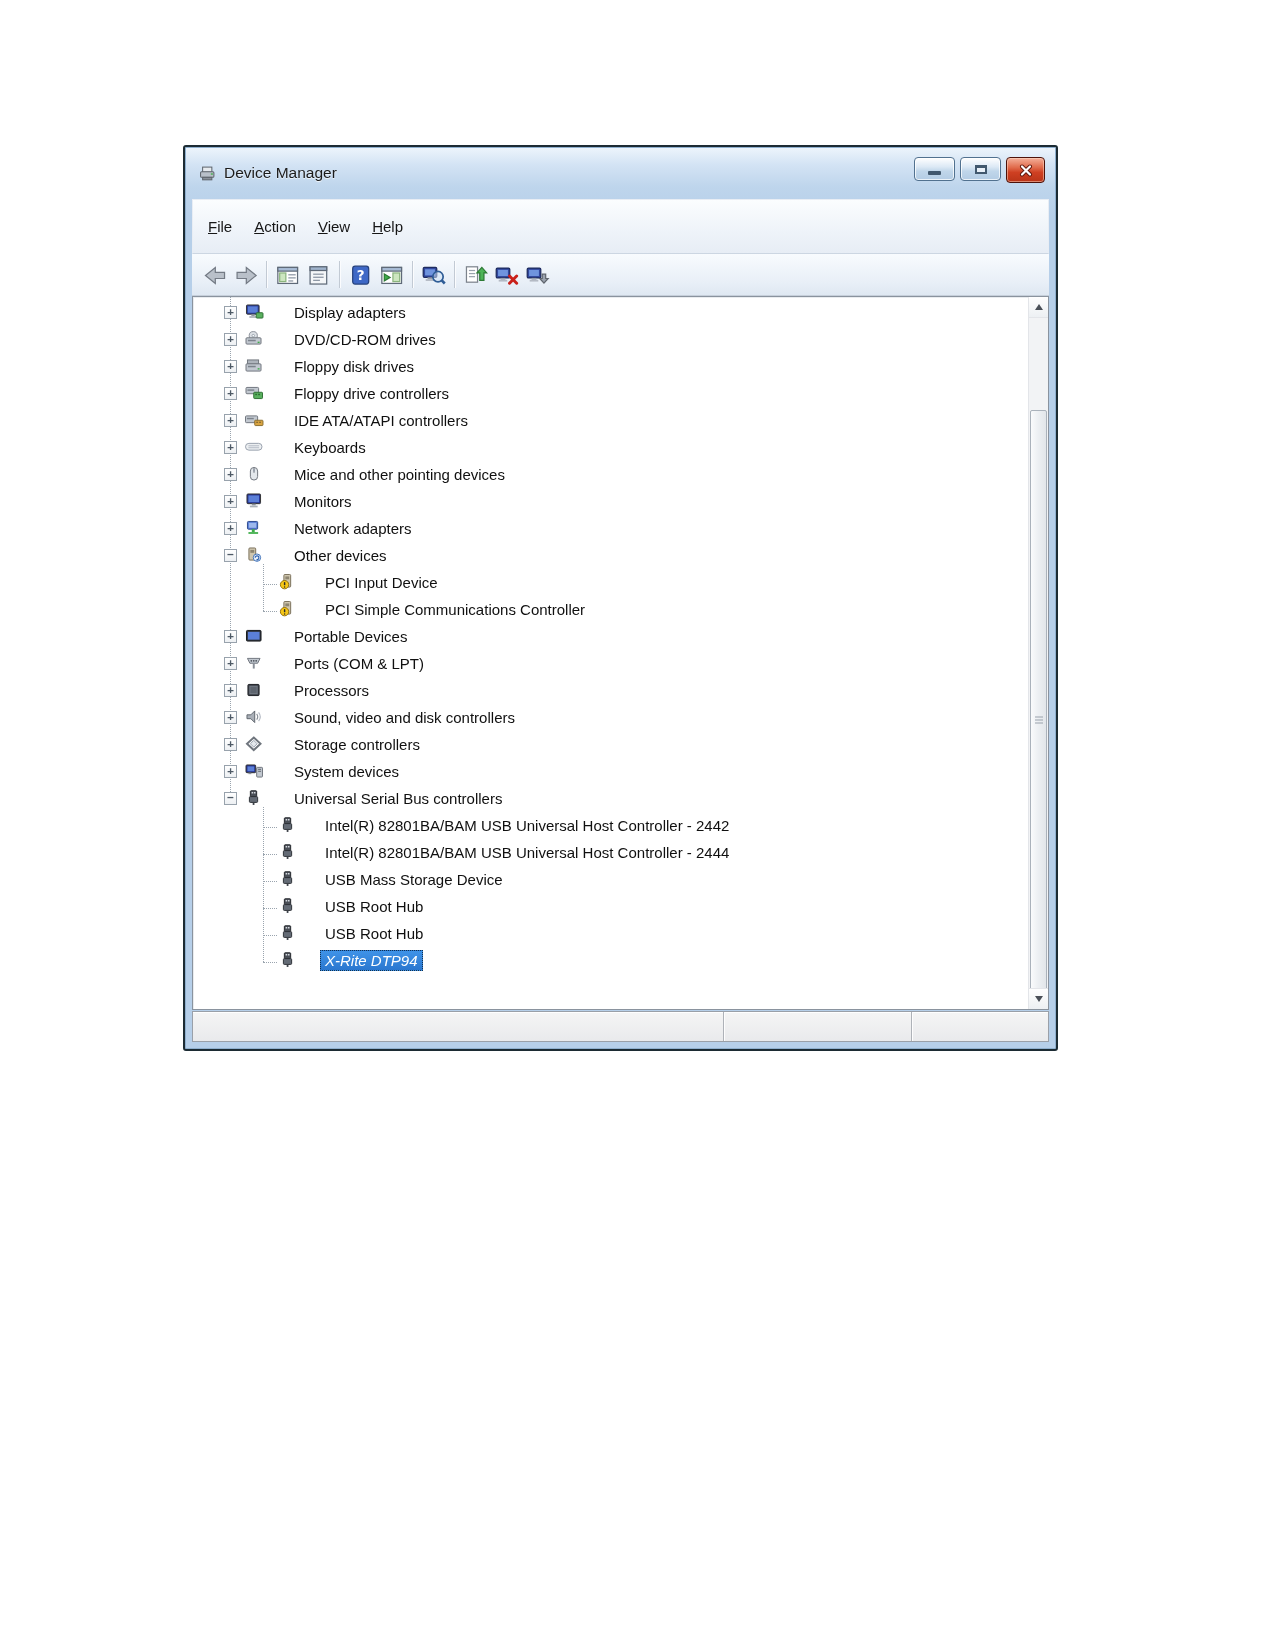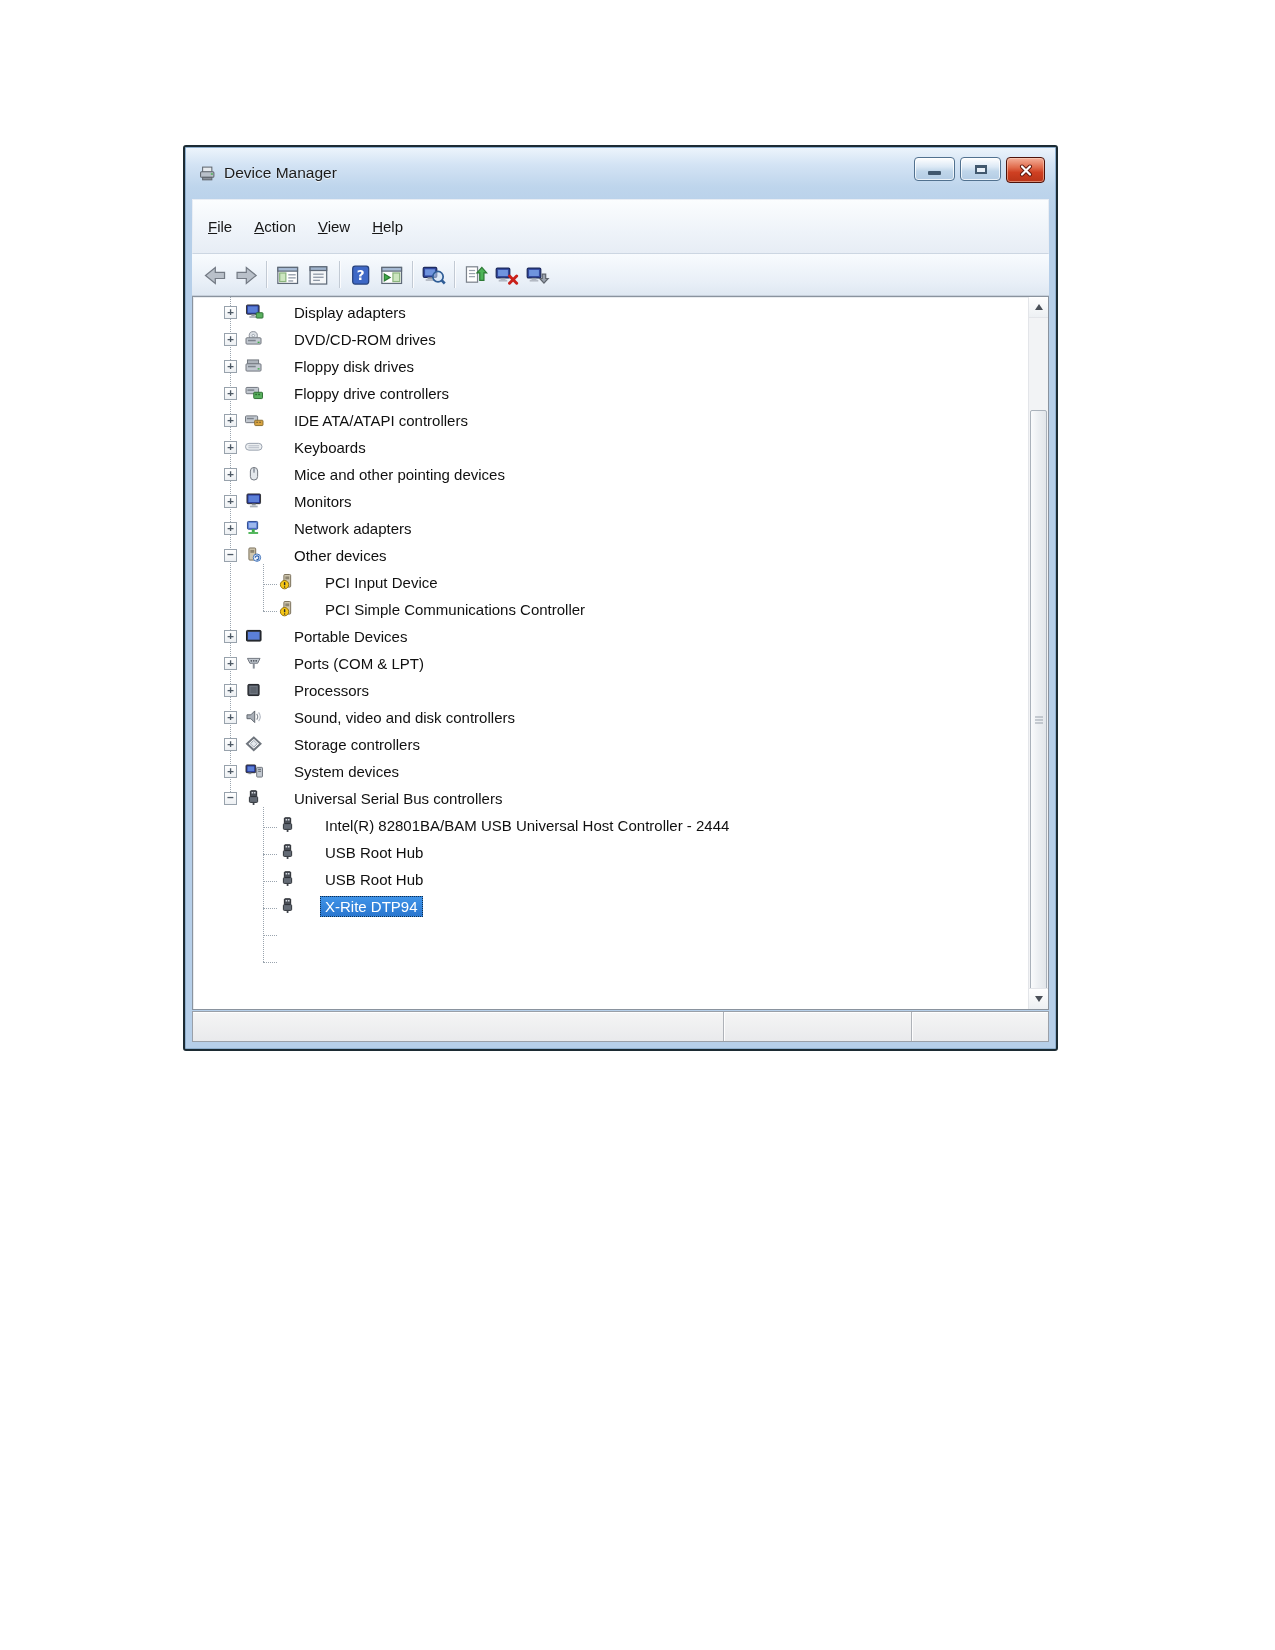--- a/index.html
+++ b/index.html
@@ -68,20 +68,21 @@
   .row.lvl2 .tree-icon{left:85px;}
   .label{
     position:absolute;top:3px;font-size:15px;color:#101010;white-space:nowrap;
     padding:1px 4px;border:1px solid transparent;
   }
   .row.lvl1 .label{left:79px;margin-left:17px;}
   .row.lvl2 .label{left:127px;}
   .label.selected{
     background:linear-gradient(#3f93e8,#2a77cf);color:#ffffff;
     border:1px dotted #10304f;
+    font-style:italic;
   }
   .vline{position:absolute;width:0;border-left:1px dotted #9aa4ae;z-index:0;}
   .hstub{position:absolute;height:0;border-top:1px dotted #9aa4ae;z-index:0;}
   
   .scrollbar{position:absolute;top:0;right:0;bottom:0;width:19px;background:#f2f3f5;border-left:1px solid #e3e5e9;}
   .sb-btn{position:absolute;left:0;right:0;height:20px;background:linear-gradient(#fefefe,#edf0f3);display:flex;align-items:center;justify-content:center;}
   .sb-btn.up{top:0;border-bottom:1px solid #e3e5e9;}
   .sb-btn.down{bottom:0;border-top:1px solid #e3e5e9;}
   .tri-up{width:0;height:0;border:4px solid transparent;border-bottom:6px solid #4a4f57;margin-top:-4px;}
   .tri-down{width:0;height:0;border:4px solid transparent;border-top:6px solid #4a4f57;margin-bottom:-4px;}
@@ -429,21 +430,41 @@
           <span class="label">Universal Serial Bus controllers</span>
         </div>
         <div class="row lvl2">
           <span class="tree-icon"><svg width="20" height="16" viewBox="0 0 19.5 16.5" preserveAspectRatio="xMidYMid meet">
               <rect x="6" y="0.8" width="6.5" height="6" rx="0.8" fill="#4a4f57" stroke="#23262b"></rect>
               <rect x="7.3" y="2" width="1.6" height="1.6" fill="#d6dae0"></rect>
               <rect x="9.7" y="2" width="1.6" height="1.6" fill="#d6dae0"></rect>
               <rect x="5" y="6.8" width="8.5" height="6" rx="1" fill="#646b75" stroke="#2b2f35"></rect>
               <rect x="8.4" y="12.8" width="1.8" height="2.6" fill="#3c4148"></rect>
             </svg></span>
+          <span class="label">Intel(R) 82801BA/BAM USB Universal Host Controller - 2442</span>
+        </div>
+        <div class="row lvl2">
+          <span class="tree-icon"><svg width="20" height="16" viewBox="0 0 19.5 16.5" preserveAspectRatio="xMidYMid meet">
+              <rect x="6" y="0.8" width="6.5" height="6" rx="0.8" fill="#4a4f57" stroke="#23262b"></rect>
+              <rect x="7.3" y="2" width="1.6" height="1.6" fill="#d6dae0"></rect>
+              <rect x="9.7" y="2" width="1.6" height="1.6" fill="#d6dae0"></rect>
+              <rect x="5" y="6.8" width="8.5" height="6" rx="1" fill="#646b75" stroke="#2b2f35"></rect>
+              <rect x="8.4" y="12.8" width="1.8" height="2.6" fill="#3c4148"></rect>
+            </svg></span>
           <span class="label">Intel(R) 82801BA/BAM USB Universal Host Controller - 2444</span>
+        </div>
+        <div class="row lvl2">
+          <span class="tree-icon"><svg width="20" height="16" viewBox="0 0 19.5 16.5" preserveAspectRatio="xMidYMid meet">
+              <rect x="6" y="0.8" width="6.5" height="6" rx="0.8" fill="#4a4f57" stroke="#23262b"></rect>
+              <rect x="7.3" y="2" width="1.6" height="1.6" fill="#d6dae0"></rect>
+              <rect x="9.7" y="2" width="1.6" height="1.6" fill="#d6dae0"></rect>
+              <rect x="5" y="6.8" width="8.5" height="6" rx="1" fill="#646b75" stroke="#2b2f35"></rect>
+              <rect x="8.4" y="12.8" width="1.8" height="2.6" fill="#3c4148"></rect>
+            </svg></span>
+          <span class="label">USB Mass Storage Device</span>
         </div>
         <div class="row lvl2">
           <span class="tree-icon"><svg width="20" height="16" viewBox="0 0 19.5 16.5" preserveAspectRatio="xMidYMid meet">
               <rect x="6" y="0.8" width="6.5" height="6" rx="0.8" fill="#4a4f57" stroke="#23262b"></rect>
               <rect x="7.3" y="2" width="1.6" height="1.6" fill="#d6dae0"></rect>
               <rect x="9.7" y="2" width="1.6" height="1.6" fill="#d6dae0"></rect>
               <rect x="5" y="6.8" width="8.5" height="6" rx="1" fill="#646b75" stroke="#2b2f35"></rect>
               <rect x="8.4" y="12.8" width="1.8" height="2.6" fill="#3c4148"></rect>
             </svg></span>
           <span class="label">USB Root Hub</span>

